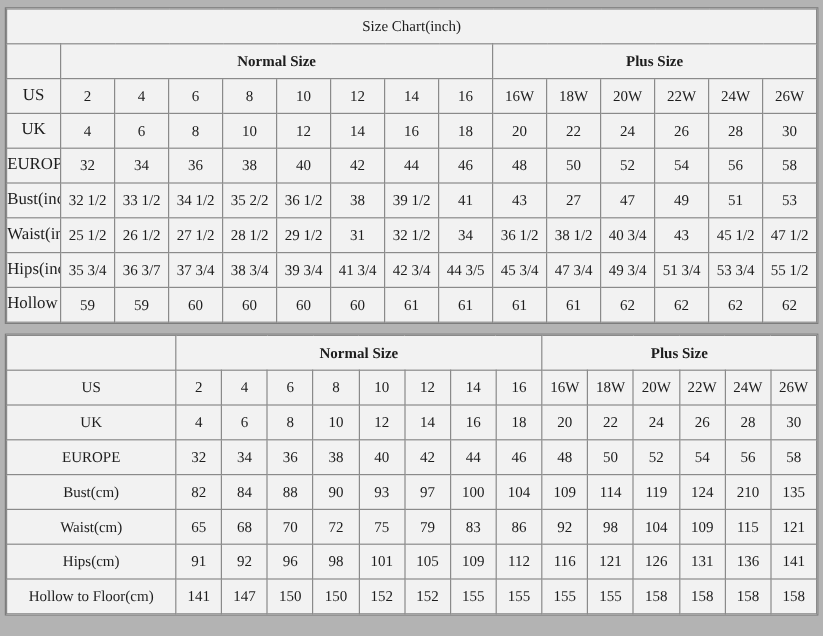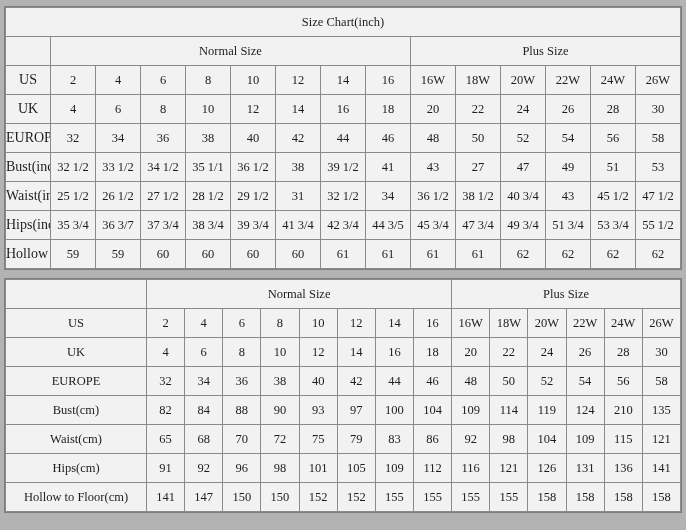--- a/index.html
+++ b/index.html
@@ -48,20 +48,21 @@
   td.title-cell {
     font-size: 14.5px;
     height: 22px;
     border: none;
     border-bottom: 1px solid #8a8a8a;
     background: #f2f2f2;
   }
   td.group-cell {
     font-size: 14.5px;
     height: 24px;
+    font-weight: bold;
   }
   td.row-label {
     font-size: 14px;
     width: 140px;
     padding-left: 2px;
   }
   td.blank-cell {
     border-left: none;
     border-top: none;
   }
@@ -139,21 +140,21 @@
           <td>54</td>
           <td>56</td>
           <td>58</td>
         </tr>
 
         <tr>
           <td class="row-label">Bust(inch)</td>
           <td>32 1/2</td>
           <td>33 1/2</td>
           <td>34 1/2</td>
-          <td>35 1/1</td>
+          <td>35 2/2</td>
           <td>36 1/2</td>
           <td>38</td>
           <td>39 1/2</td>
           <td>41</td>
           <td>43</td>
           <td>27</td>
           <td>47</td>
           <td>49</td>
           <td>51</td>
           <td>53</td>

